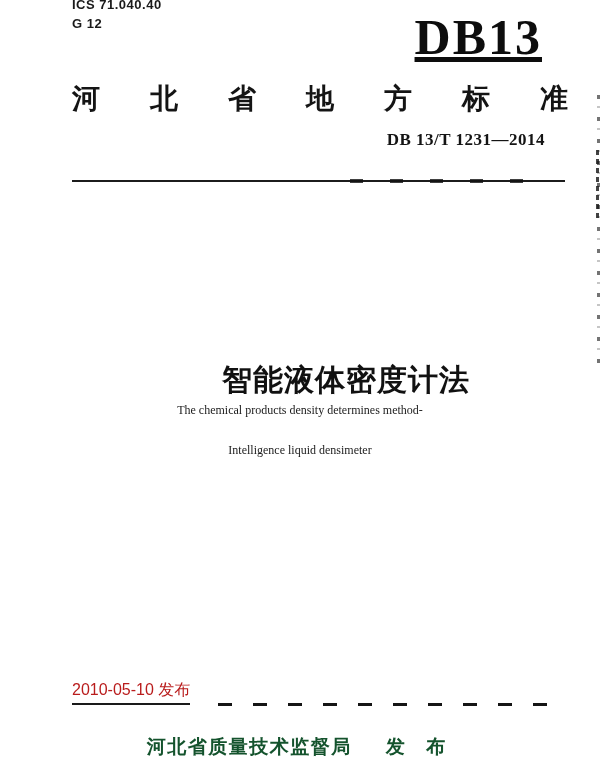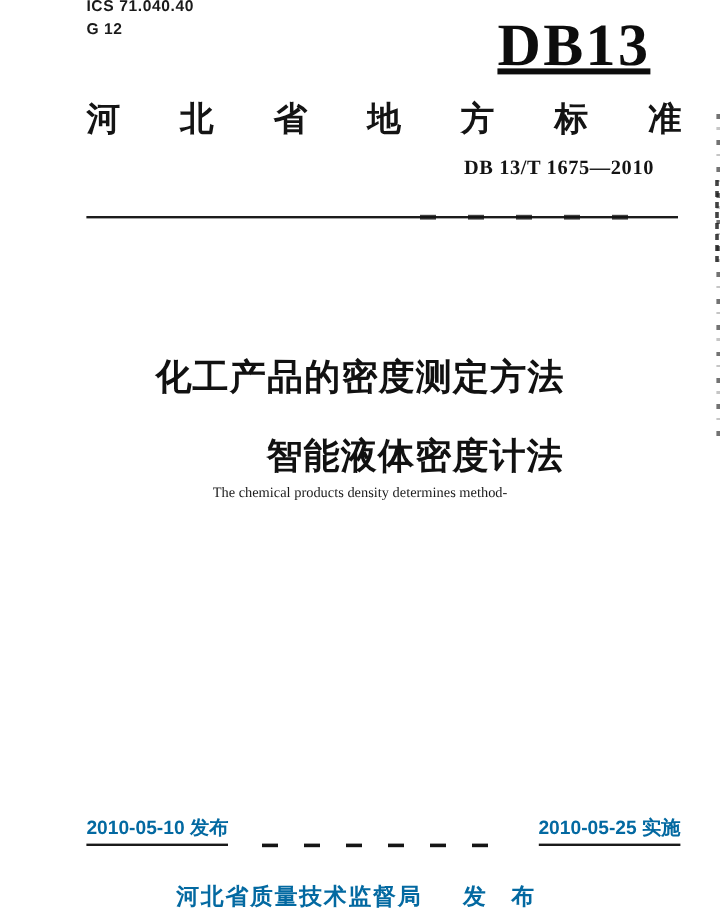--- a/index.html
+++ b/index.html
@@ -109,22 +109,22 @@
 
   
   .dates-row {
     position: absolute;
     left: 72px;
     right: 33px;
     top: 680px;
     display: flex;
     align-items: flex-end;
     font-size: 16px;
-    font-weight: bold;
-    color: #0369a1;
+    font-weight: normal;
+    color: #b91c1c;
     gap: 26px;
   }
   .date-text {
     border-bottom: 2px solid #1a1a1a;
     padding-bottom: 2px;
     white-space: nowrap;
   }
   .dates-filler {
     flex: 1 1 auto;
     height: 3px;
@@ -135,21 +135,21 @@
 
   .publisher-row {
     position: absolute;
     left: 0;
     width: 100%;
     top: 734px;
     text-align: center;
     font-size: 19px;
     font-weight: bold;
     letter-spacing: 1.5px;
-    color: #0369a1;
+    color: #14532d;
   }
   .publisher-gap { display: inline-block; width: 34px; }
   .publish-action { letter-spacing: 8px; }
 
   
   .edge-artifacts {
     position: absolute;
     right: 0px;
     top: 95px;
     width: 3px;
@@ -186,34 +186,33 @@
   <div class="standard-name-row">
     <span>河</span>
     <span>北</span>
     <span>省</span>
     <span>地</span>
     <span>方</span>
     <span>标</span>
     <span>准</span>
   </div>
 
-  <div class="doc-number">DB 13/T 1675—2010</div>
+  <div class="doc-number">DB 13/T 1231—2014</div>
 
   <div class="divider"></div>
   <div class="divider-blotches"></div>
 
-  <div class="main-title line1">化工产品的密度测定方法</div>
   <div class="main-title line2">智能液体密度计法</div>
 
   <div class="en-subtitle line1">The chemical products density determines method-</div>
+  <div class="en-subtitle line2">Intelligence liquid densimeter</div>
 
   <div class="dates-row">
     <span class="date-text">2010-05-10 发布</span>
     <span class="dates-filler"></span>
-    <span class="date-text">2010-05-25 实施</span>
   </div>
 
   <div class="publisher-row">
     <span>河北省质量技术监督局</span><span class="publisher-gap"></span><span class="publish-action">发 布</span>
   </div>
 
   <div class="edge-artifacts"></div>
   <div class="edge-artifacts2"></div>
 
 </div>

